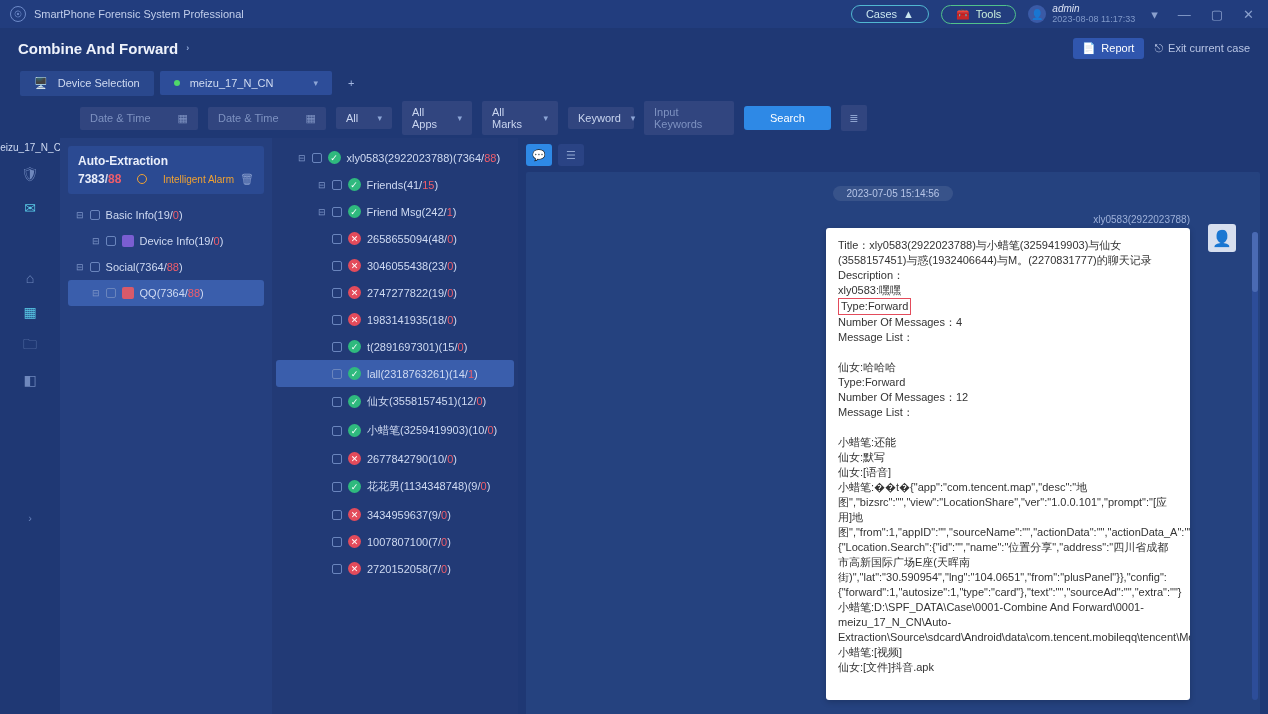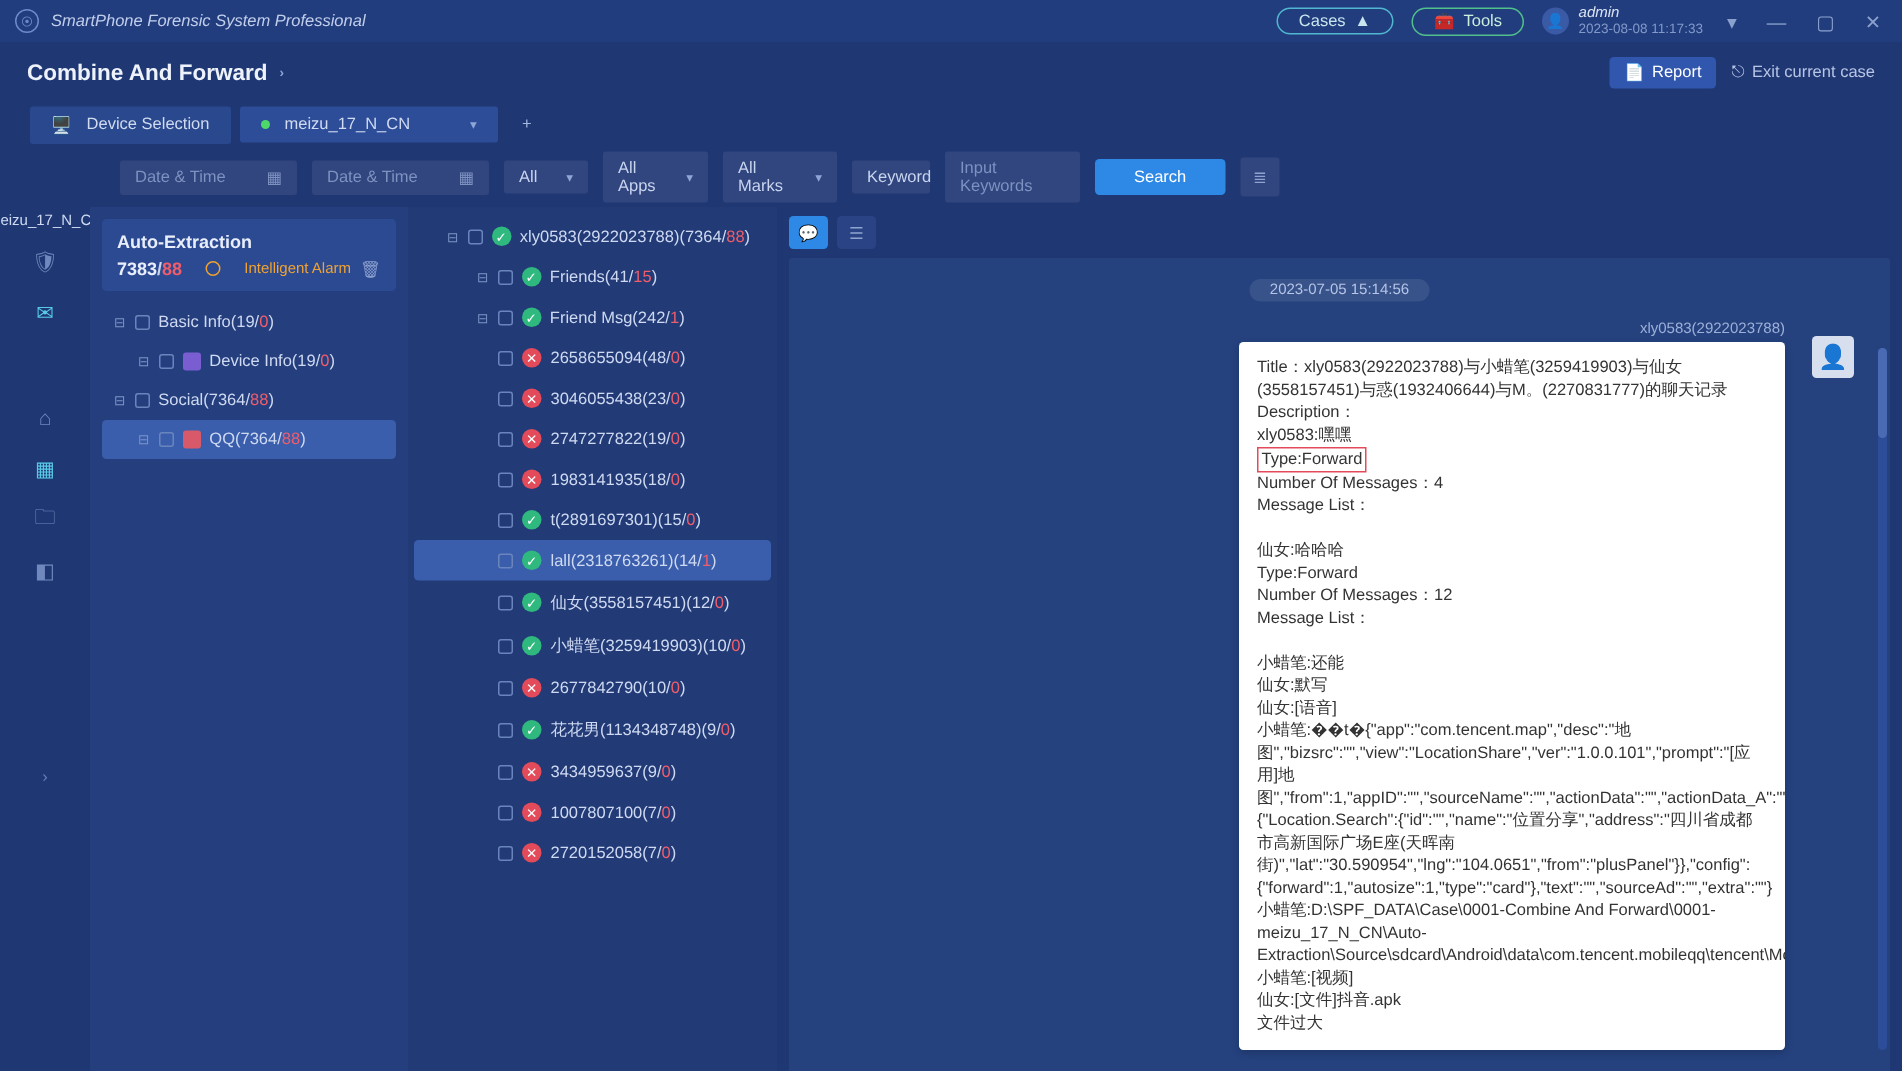--- a/index.html
+++ b/index.html
@@ -1,20 +1,20 @@
 <!DOCTYPE html>
 <html><head>
 <meta charset="utf-8">
 <style>
 * { margin:0; padding:0; box-sizing:border-box; font-family:"Segoe UI",Arial,sans-serif; }
 html,body { width:1268px; height:714px; background:#1f3874; color:#cdd6eb; overflow:hidden; font-size:11px; }
 .topbar { height:28px; background:#223d7e; display:flex; align-items:center; padding:0 10px; justify-content:space-between; }
 .top-left { display:flex; align-items:center; gap:8px; }
 .logo { width:16px; height:16px; border:1.5px solid #6d8ac9; border-radius:50%; display:flex; align-items:center; justify-content:center; font-size:8px; color:#6d8ac9;}
-.app-title { font-size:11px; color:#c1ceeb;font-style:italic; }
+.app-title { font-size:11px; color:#c1ceeb; }
 .top-right { display:flex; align-items:center; gap:12px; }
 .pill-btn { border:1px solid #51b7d1; border-radius:12px; padding:2px 14px; display:flex; align-items:center; gap:6px; font-size:11px; color:#c9e6ee; cursor:pointer; }
 .pill-tools { border-color:#51c18b; color:#c9eedb; }
 .user-block { display:flex; align-items:center; gap:6px; }
 .avatar-top { width:18px; height:18px; border-radius:50%; background:#3a5aa6; display:flex; align-items:center; justify-content:center; color:#9cb2df; font-size:10px;}
 .user-text { line-height:10px; }
 .user-name { font-size:10px; color:#dbe3f5;font-style:italic; }
 .user-time { font-size:9px; color:#8199c9; }
 .win-ctrl { color:#8aa0cd; cursor:pointer; padding:0 4px; font-size:13px;}
 .subhead { height:40px; display:flex; align-items:center; justify-content:space-between; padding:0 18px; }
@@ -158,21 +158,21 @@
       <span class="chev">▾</span>
   </div>
   <div class="fchip" style="width:70px;justify-content:space-between">
     <span class="lbl">All Apps</span>
       <span class="chev">▾</span>
   </div>
   <div class="fchip" style="width:76px;justify-content:space-between">
     <span class="lbl">All Marks</span>
       <span class="chev">▾</span>
   </div>
-  <div class="fchip" style="width:52px;justify-content:space-between">
+  <div class="fchip" style="width:66px;justify-content:space-between">
     <span class="lbl">Keyword</span>
       <span class="chev">▾</span>
   </div>
   <div class="fchip" style="width:90px">
     <span>Input Keywords</span>
   </div>
   <div class="search-btn">
     <span>Search</span>
   </div>
   <div class="icon-square">≣</div>
@@ -341,18 +341,17 @@
           <div>Number Of Messages：12</div>
           <div>Message List：</div>
           <div>&nbsp;</div>
           <div>小蜡笔:还能</div>
           <div>仙女:默写</div>
           <div>仙女:[语音]</div>
           <div>小蜡笔:��t�{"app":"com.tencent.map","desc":"地图","bizsrc":"","view":"LocationShare","ver":"1.0.0.101","prompt":"[应用]地图","from":1,"appID":"","sourceName":"","actionData":"","actionData_A":"","sourceUrl":"","meta":{"Location.Search":{"id":"","name":"位置分享","address":"四川省成都市高新国际广场E座(天晖南街)","lat":"30.590954","lng":"104.0651","from":"plusPanel"}},"config":{"forward":1,"autosize":1,"type":"card"},"text":"","sourceAd":"","extra":""}</div>
           <div>小蜡笔:D:\SPF_DATA\Case\0001-Combine And Forward\0001-meizu_17_N_CN\Auto-Extraction\Source\sdcard\Android\data\com.tencent.mobileqq\tencent\MobileQQ\chatpic\chatimg\69e\Cache_43634df68508869e</div>
           <div>小蜡笔:[视频]</div>
           <div>仙女:[文件]抖音.apk</div>
-          <div>文件过大</div>
         </div>
       <div class="sb"></div>
     </div>
   </div>
 </div>
 
 </body></html>

